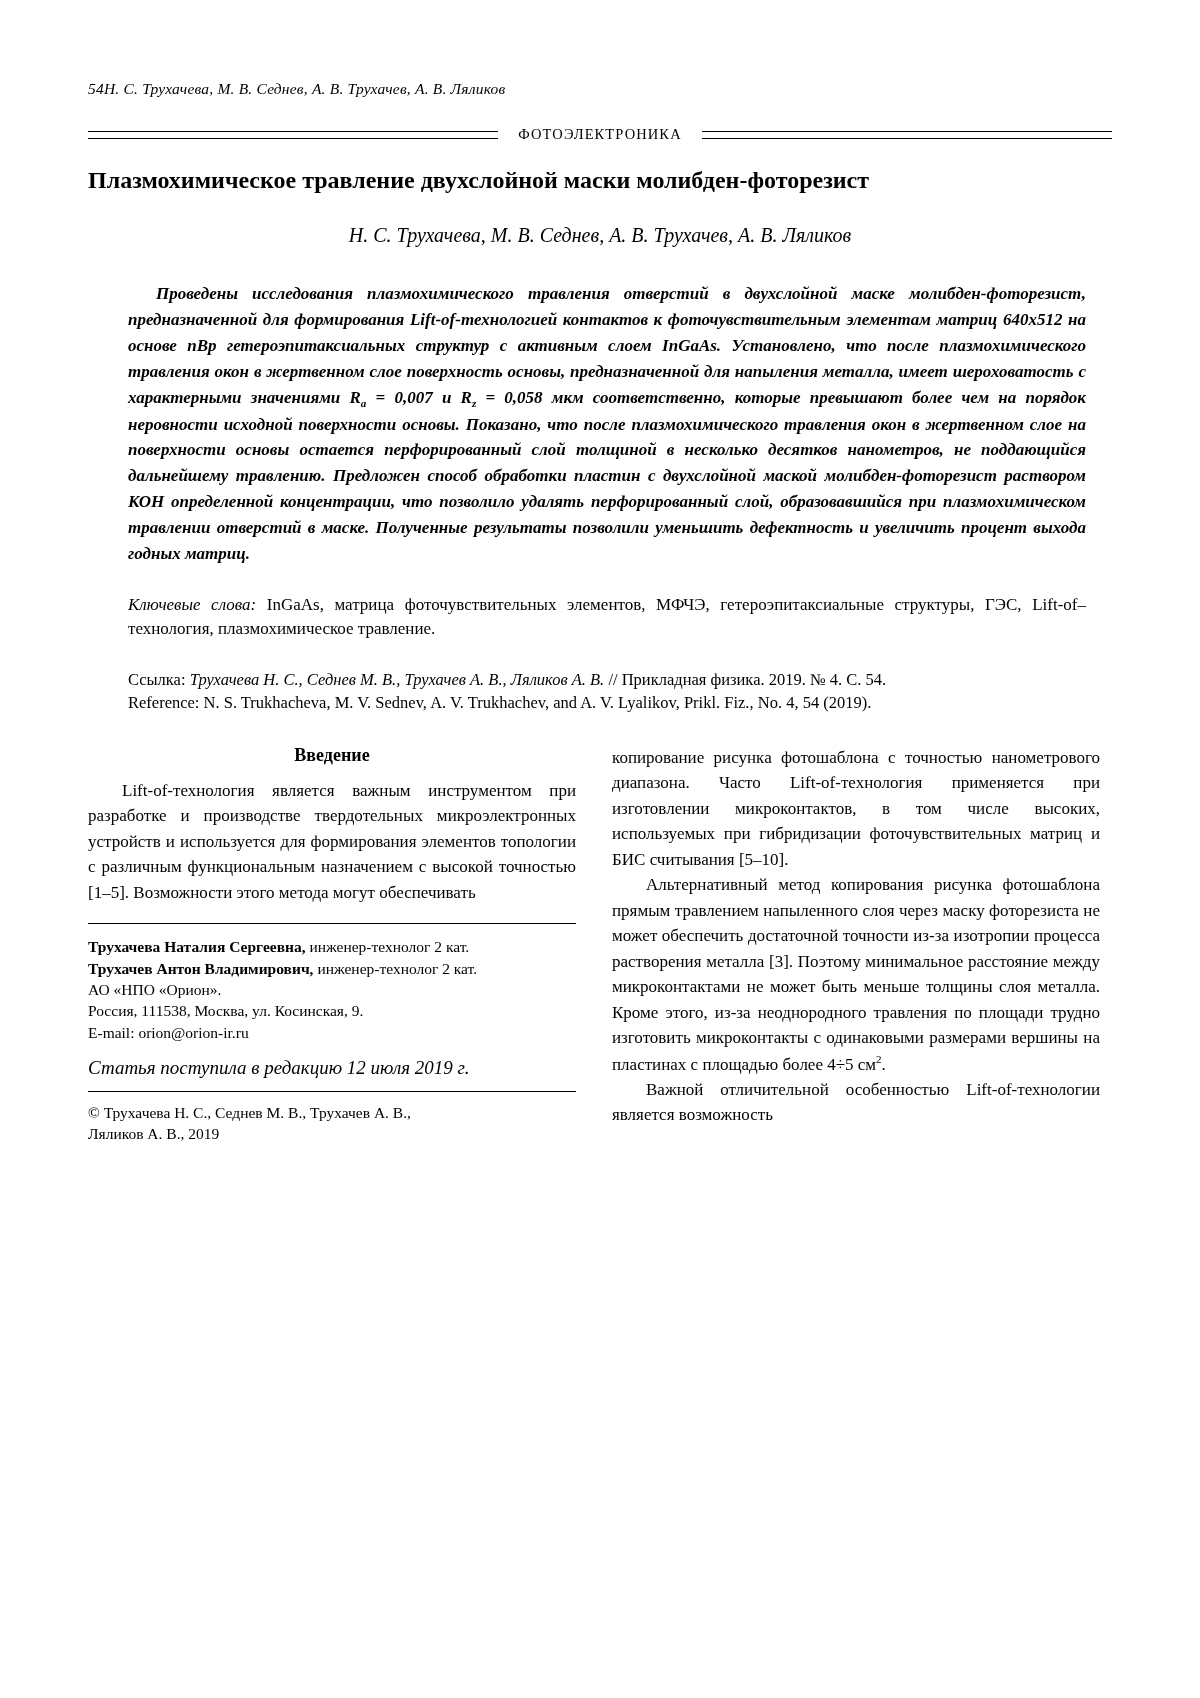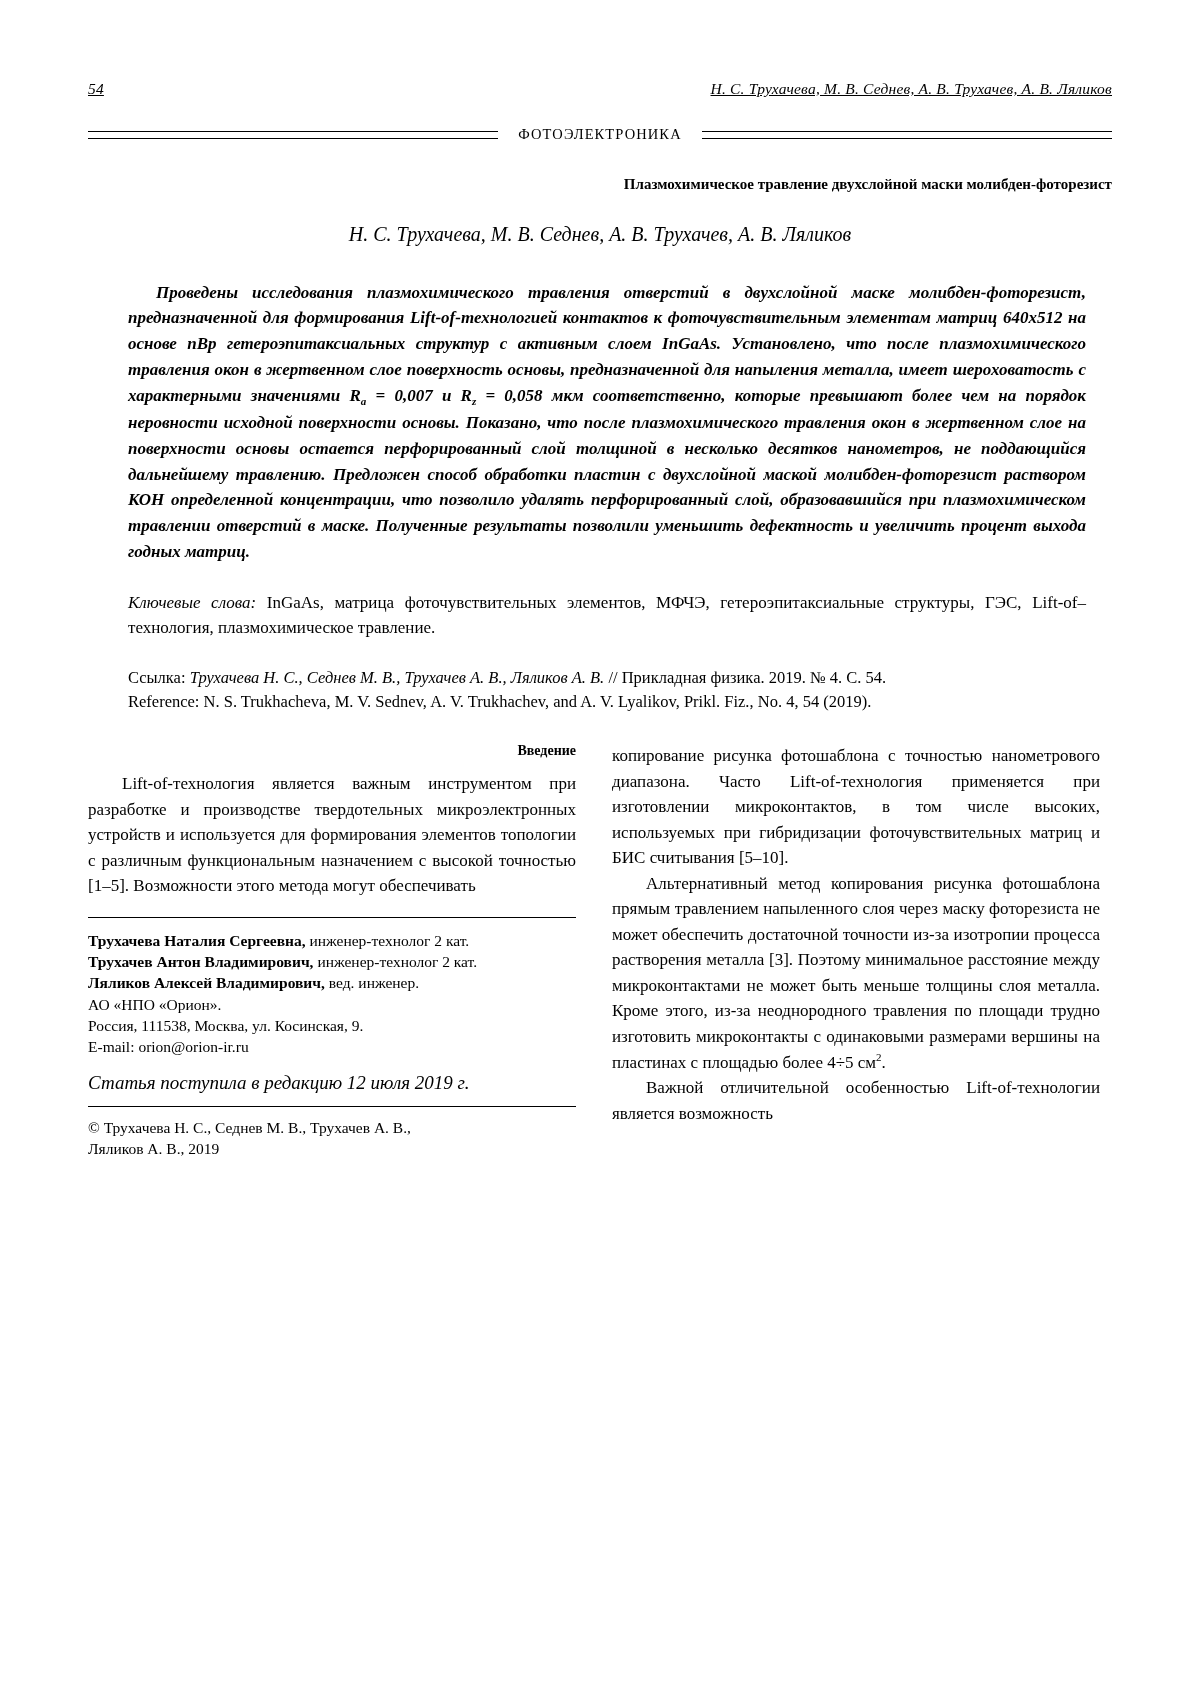--- a/index.html
+++ b/index.html
@@ -17,25 +17,24 @@
     height: 1698px;
     margin: 0 auto;
     background: #fff;
     box-sizing: border-box;
     padding: 80px 88px 40px 88px;
   }
   
   .runhead {
     display: flex;
     align-items: baseline;
-    justify-content: space-between;
+    justify-content: flex-start;
     font-style: italic;
     font-size: 15.5px;
     letter-spacing: 0.2px;
-    text-decoration: underline;
   }
   .runhead .folio {
     font-size: 15.5px;
   }
   .runhead .authors-line {
     white-space: nowrap;
   }
   
   .sectionbar {
     margin-top: 28px;
@@ -57,24 +56,24 @@
   
   .codes {
     margin-top: 22px;
     display: flex;
     justify-content: space-between;
     font-size: 17px;
   }
   .codes .udc span.num { margin-left: 22px; }
   
   h1.title {
-    font-size: 15px;
+    font-size: 24px;
     font-weight: bold;
-    text-align: right;
-    margin: 32px 0 0 0;
+    text-align: left;
+    margin: 22px 0 0 0;
     line-height: 1.3;
   }
   .byline {
     text-align: center;
     font-style: italic;
     font-size: 20px;
     margin-top: 28px;
   }
   
   .abstract {
@@ -114,22 +113,22 @@
   .columns {
     margin-top: 30px;
     display: flex;
     gap: 36px;
   }
   .col {
     width: 488px;
     position: relative;
   }
   h2.head {
-    text-align: right;
-    font-size: 14px;
+    text-align: center;
+    font-size: 18px;
     font-weight: bold;
     margin: 0 0 12px 0;
   }
   .body-par {
     font-size: 17px;
     line-height: 1.5;
     text-align: justify;
     text-indent: 34px;
     margin: 0;
   }
@@ -210,23 +209,20 @@
 
       <div class="footnote-rule"></div>
 
       <div class="fn fn-block">
         <div>
           <span class="name">Трухачева Наталия Сергеевна,</span><span class="role"> инженер-технолог 2 кат.</span>
         </div>
         <div>
           <span class="name">Трухачев Антон Владимирович,</span><span class="role"> инженер-технолог 2 кат.</span>
         </div>
-        <div>
-          <span class="name">Ляликов Алексей Владимирович,</span><span class="role"> вед. инженер.</span>
-        </div>
         <div>АО «НПО «Орион».</div>
         <div>Россия, 111538, Москва, ул. Косинская, 9.</div>
         <div>
           <span>E-mail: </span><span>orion@orion-ir.ru</span>
         </div>
       </div>
 
       <div class="fn-received">Статья поступила в редакцию 12 июля 2019 г.</div>
 
       <div class="fn-rule2"></div>

